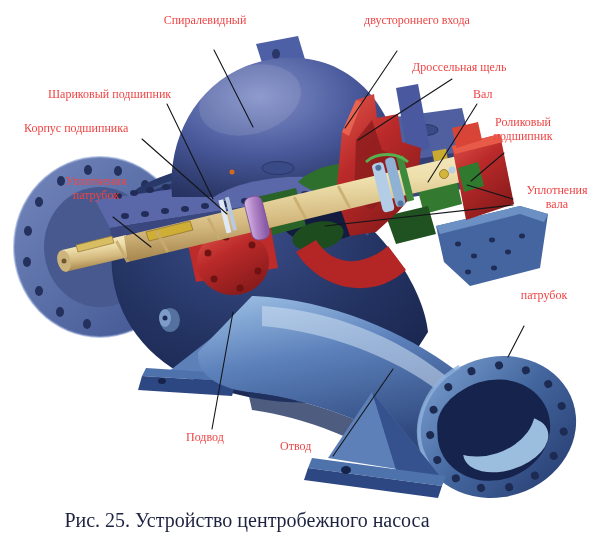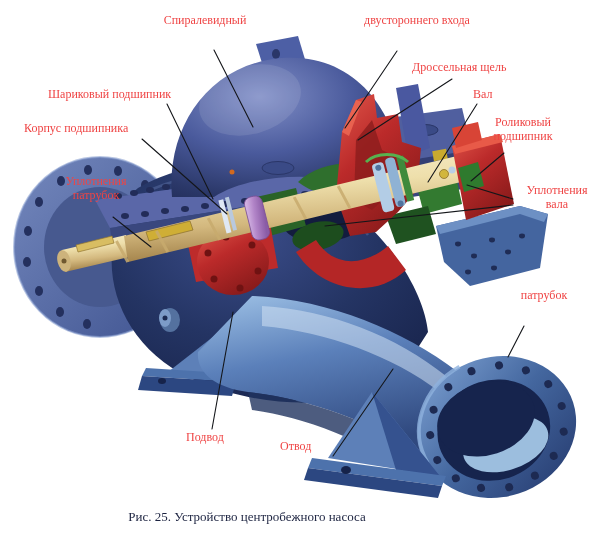--- a/index.html
+++ b/index.html
@@ -15,21 +15,21 @@
   #lbl-shaft{left:473px;top:87px;}
   #lbl-ball{left:48px;top:87px;}
   #lbl-bhousing{left:24px;top:121px;}
   #lbl-roller{left:478px;top:115px;width:90px;}
   #lbl-suction{left:42px;top:174px;width:108px;}
   #lbl-seals{left:512px;top:183px;width:90px;}
   #lbl-discharge{left:498px;top:288px;width:92px;}
   #lbl-inlet{left:186px;top:430px;}
   #lbl-outlet{left:280px;top:439px;}
   #caption{position:absolute;left:0;top:509px;width:494px;text-align:center;
-           color:#1c2340;font-size:13px;}
+           color:#1c2340;font-size:20px;}
 </style>
 </head>
 <body>
 
 <div id="figure">
 
 <svg id="pump-svg" width="610" height="540" viewBox="0 0 610 540">
   <defs>
     <radialGradient id="gDome" cx="0.38" cy="0.28" r="0.9">
       <stop offset="0" stop-color="#8290c8"></stop>

